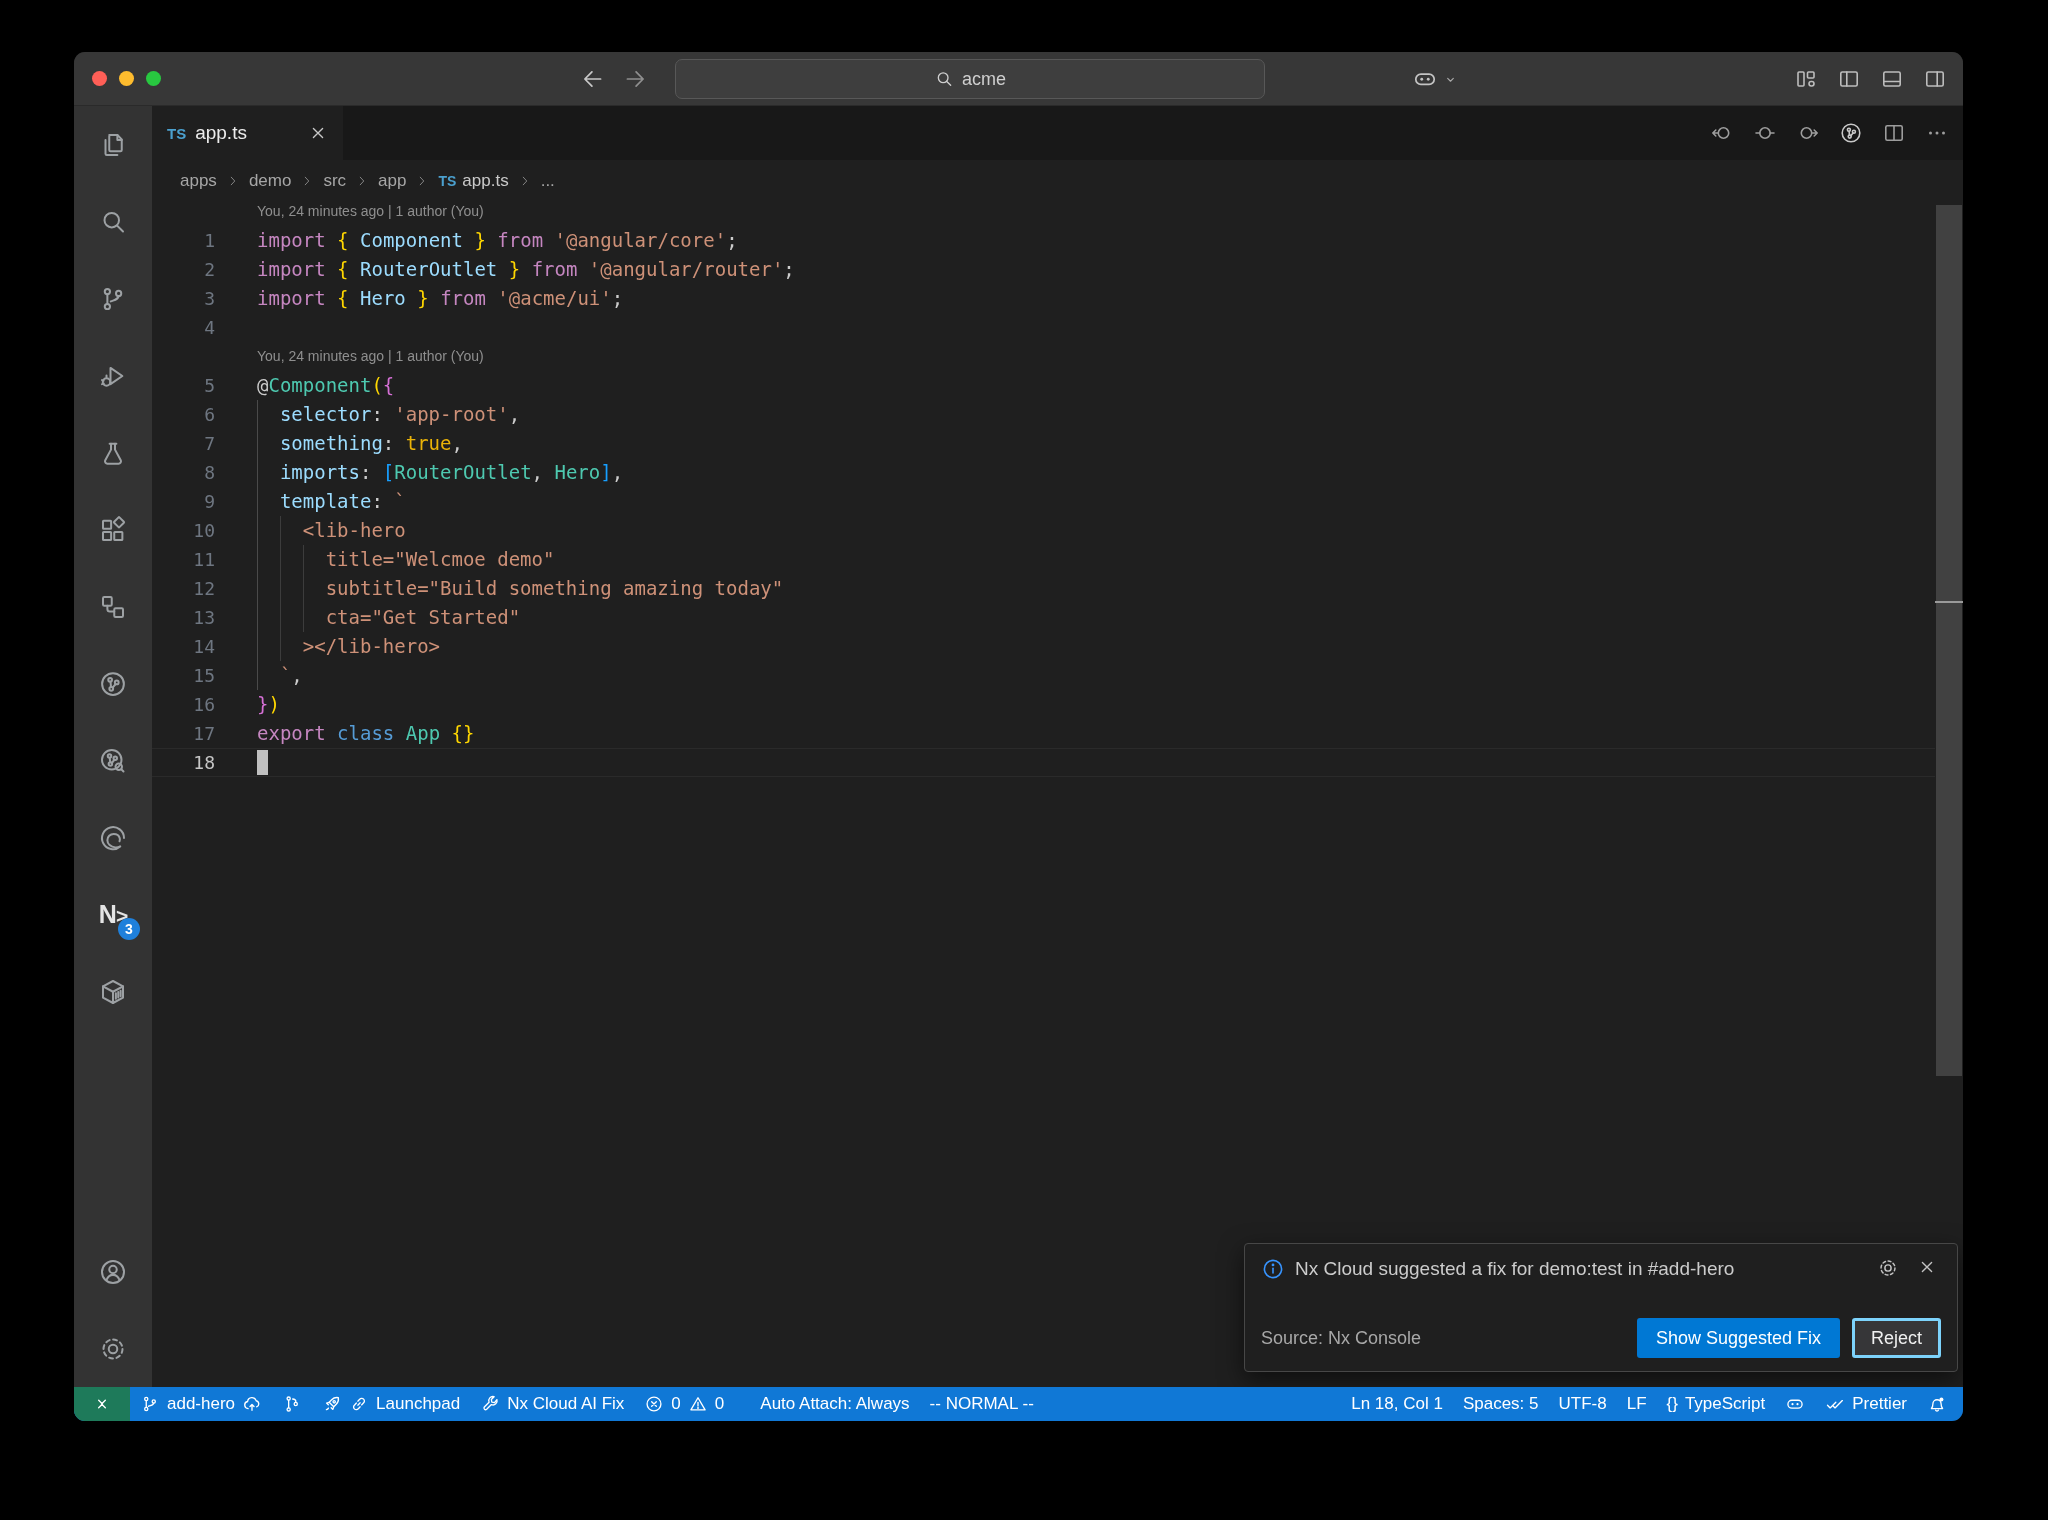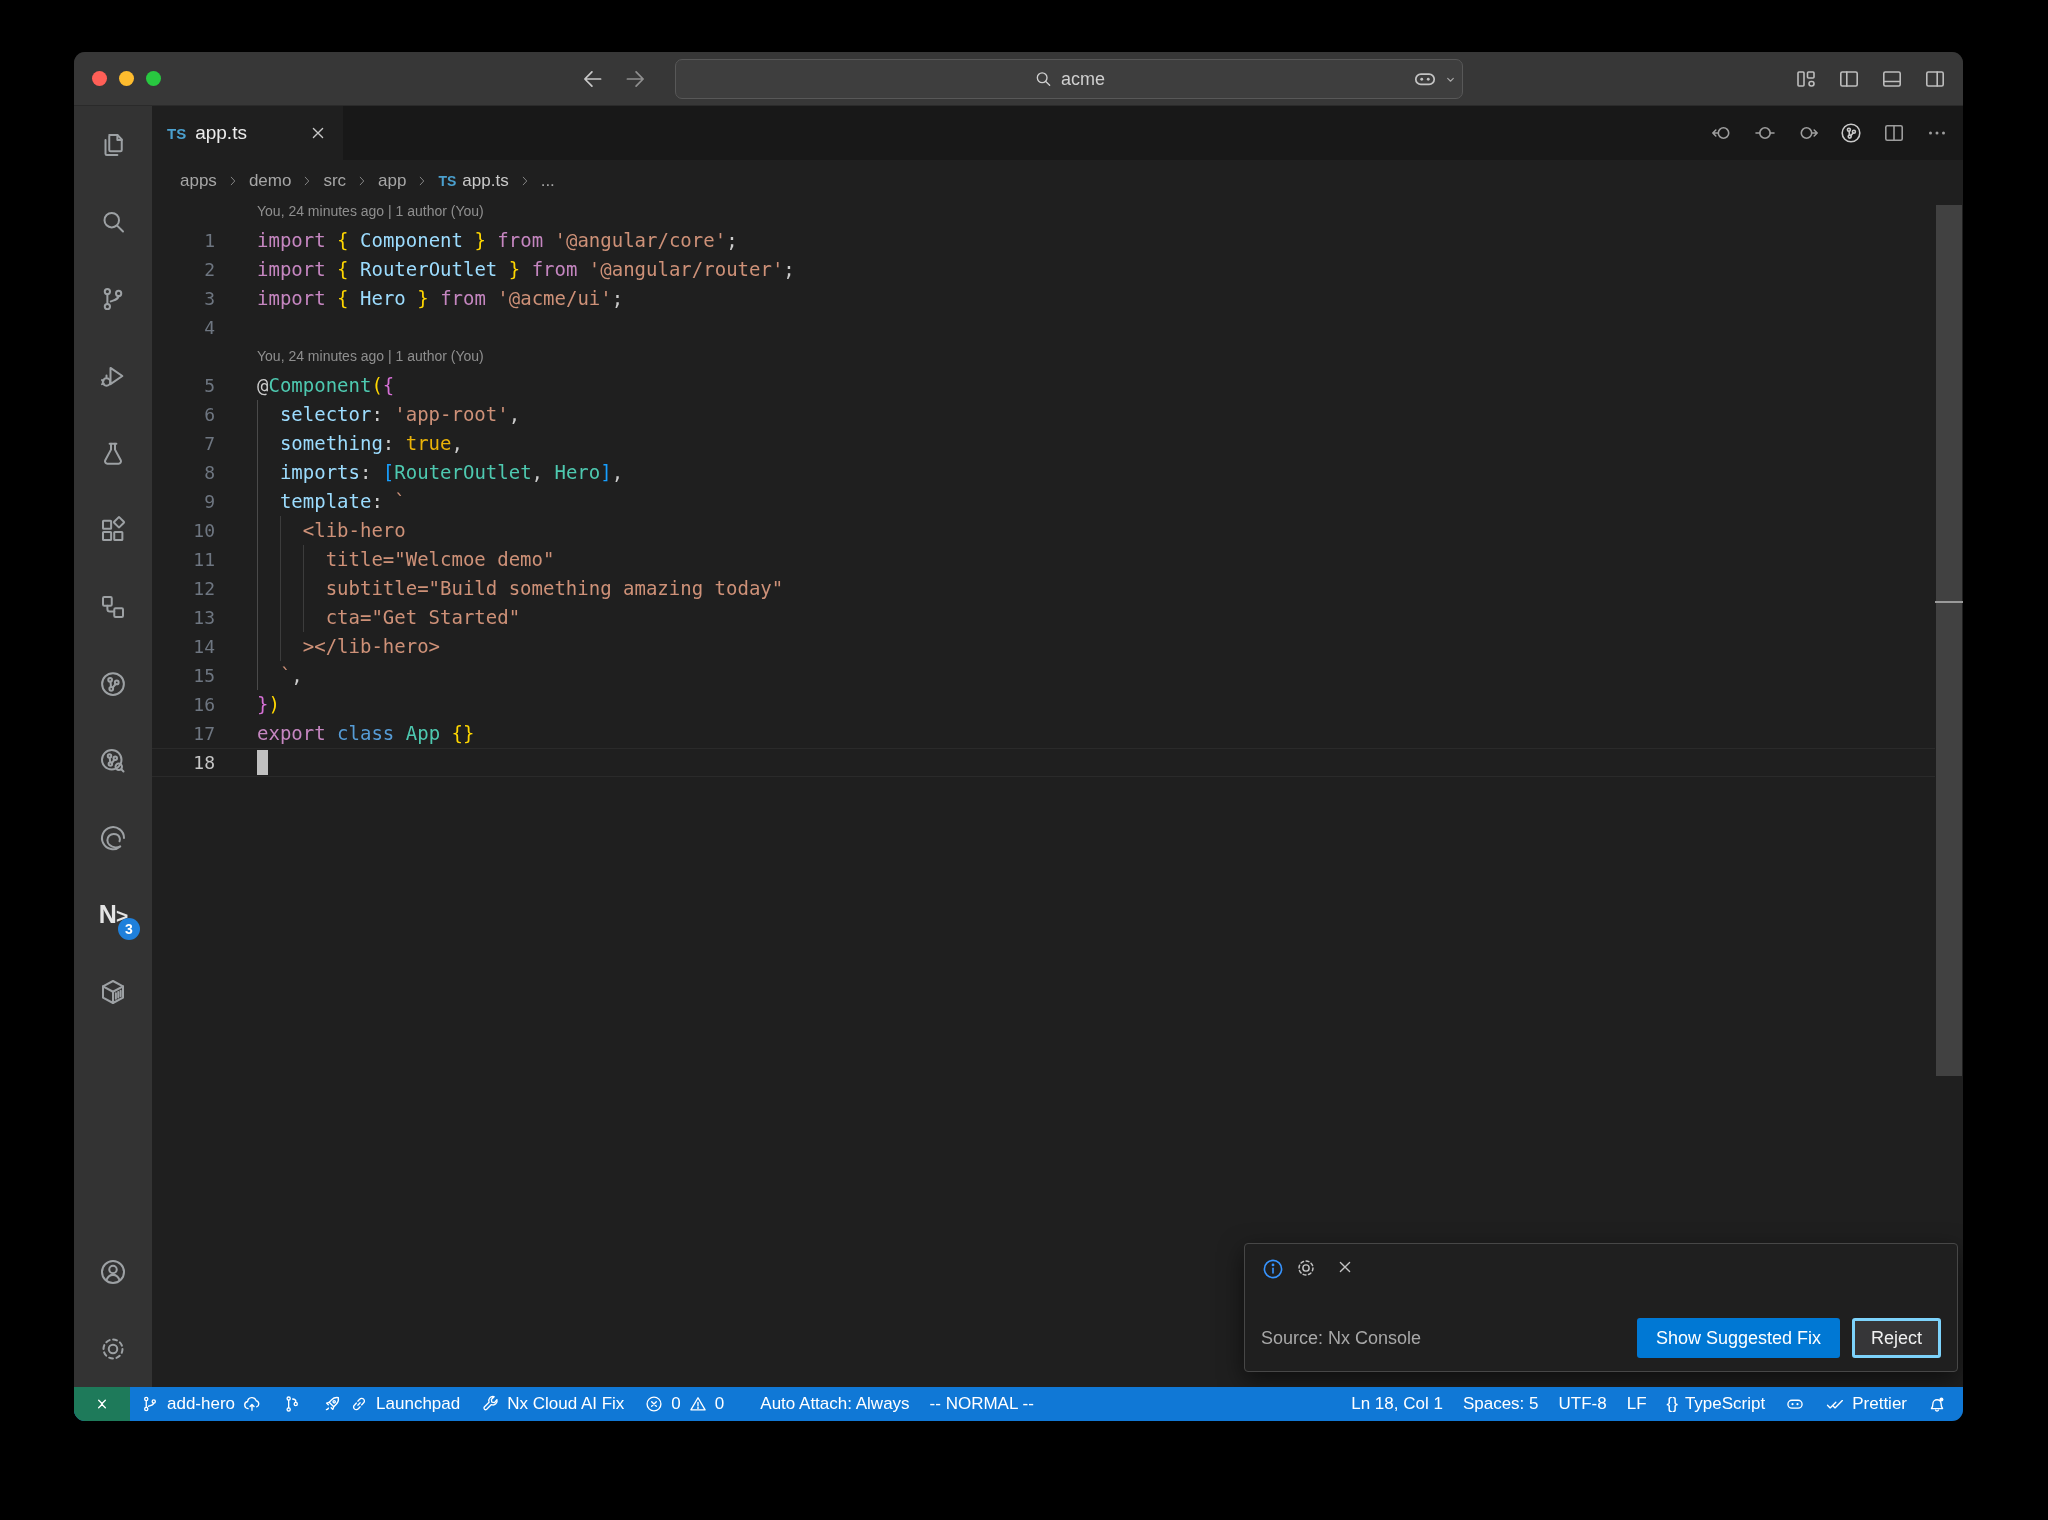--- a/index.html
+++ b/index.html
@@ -6,21 +6,21 @@
   html,body { width:2048px; height:1520px; background:#000; font-family:"Liberation Sans",sans-serif; }
   .window { position:absolute; left:74px; top:52px; width:1889px; height:1369px;
             background:#1f1f1f; border-radius:11px; overflow:hidden; }
 
   
   .titlebar { position:absolute; left:0; top:0; right:0; height:54px; background:#373737; border-bottom:1px solid #2a2a2a; }
   .lights { position:absolute; left:18px; top:19px; display:flex; gap:12px; }
   .light { width:15px; height:15px; border-radius:50%; }
   .nav-arrows { position:absolute; left:506px; top:14px; display:flex; gap:16px; }
   .nav-arrows .icon { width:26px; height:26px; }
-  .cmd-center { position:absolute; left:601px; top:7px; width:788px; height:40px; background:#3e3e3e;
+  .cmd-center { position:absolute; left:601px; top:7px; width:590px; height:40px; background:#3e3e3e;
                 border:1px solid #585858; border-radius:7px; display:flex; align-items:center; justify-content:center;
                 gap:8px; color:#cfcfcf; font-size:18px;text-align:center; }
   .account-area { position:absolute; left:1338px; top:14px; display:flex; align-items:center; gap:4px; color:#c4c4c4; }
   .layout-icons { position:absolute; right:16px; top:15px; display:flex; gap:19px; color:#bdbdbd; }
   .layout-icons .icon, .account-area .icon { width:24px; height:24px; }
 
   
   .activitybar { position:absolute; left:0; top:54px; bottom:34px; width:78px; background:#333333; display:flex; flex-direction:column; }
   .act-item { height:77px; display:flex; align-items:center; justify-content:center; position:relative; color:#9da1a4; }
   .act-item .icon { width:30px; height:30px; }
@@ -413,20 +413,21 @@
     </div>
   </div>
 
   <div class="toast">
     <div class="toast-top">
       <span class="icon" id="toast-info"><svg viewBox="0 0 24 24" width="24" height="24" fill="none" stroke="currentColor" stroke-width="1.6" stroke-linecap="round" stroke-linejoin="round" style="color: rgb(55, 148, 255);">
             <circle cx="12" cy="12" r="8.6"></circle>
             <path d="M12 11.2v4.8"></path>
             <circle cx="12" cy="7.9" r=".6" fill="currentColor"></circle>
           </svg></span>
+      <span class="toast-title">Nx Cloud suggested a fix for demo:test in #add-hero</span>
       <span class="toast-tools">
         <span class="icon" id="toast-gear"><svg viewBox="0 0 24 24" width="22" height="22" fill="none" stroke="currentColor" stroke-width="1.6" stroke-linecap="round" stroke-linejoin="round">
               <circle cx="12" cy="12" r="3.4"></circle>
               <circle cx="12" cy="12" r="7.6" stroke-dasharray="3.1 2.85"></circle>
             </svg></span>
         <span class="icon" id="toast-close"><svg viewBox="0 0 24 24" width="20" height="20" fill="none" stroke="currentColor" stroke-width="1.6" stroke-linecap="round" stroke-linejoin="round">
               <path d="M6.5 6.5l11 11M17.5 6.5l-11 11"></path>
             </svg></span>
       </span>
     </div>

